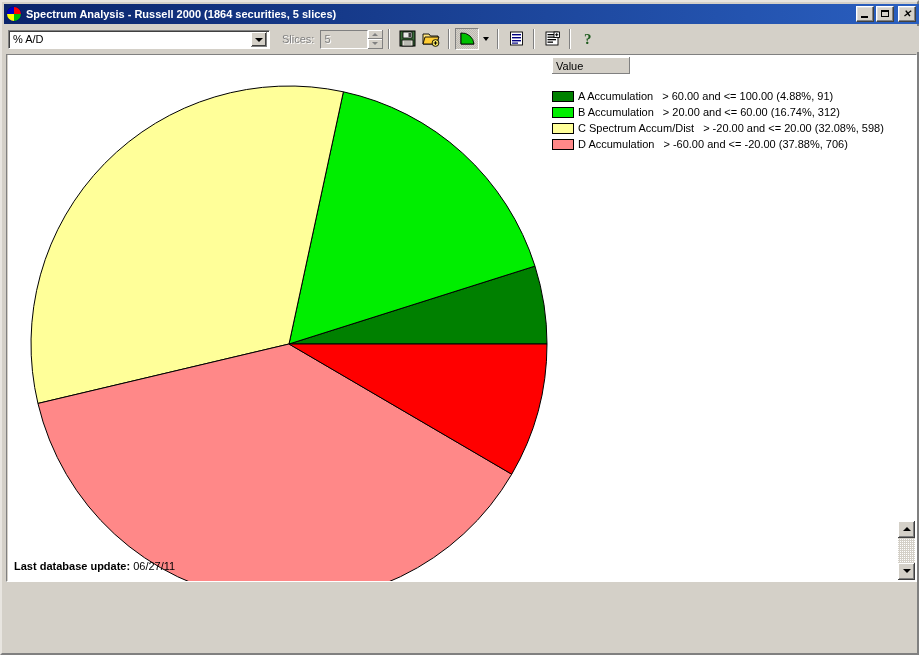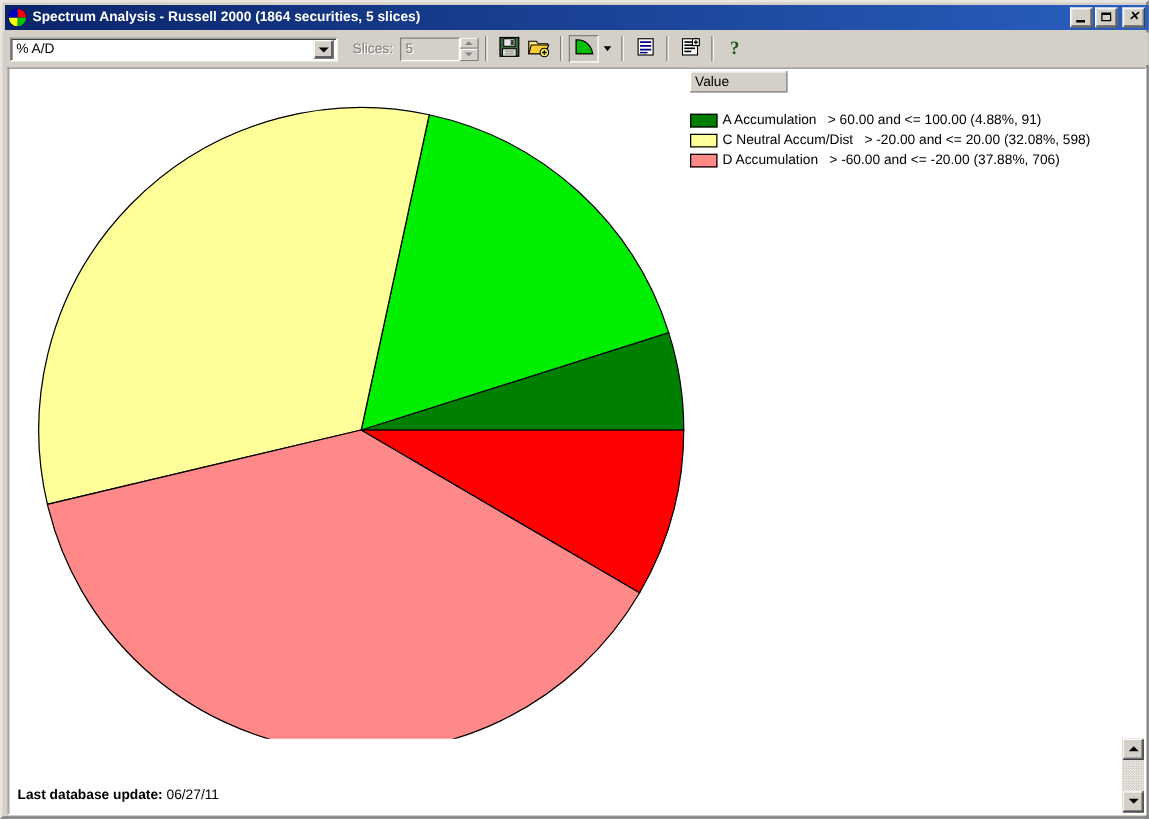--- a/index.html
+++ b/index.html
@@ -253,21 +253,21 @@
     border-left: 3px solid transparent;
     border-right: 3px solid transparent;
     border-top: 4px solid #000;
   }
 
   
   .client {
     position: absolute;
     left: 4px; top: 52px;
     width: 911px;
-    height: 598px;
+    height: 528px;
     background: #ffffff;
     border: 1px solid;
     border-top-color: #808080;
     border-left-color: #808080;
     border-right-color: #ffffff;
     border-bottom-color: #ffffff;
     box-sizing: border-box;
     overflow: hidden;
   }
   .client-inner {
@@ -543,22 +543,27 @@
         <div class="legend-header">
           <div class="lh-cell lh-value">Value</div>
         </div>
         <div class="legend-rows" id="legend-rows">
             <div class="legend-row">
               <span class="swatch" style="background: rgb(0, 128, 0);"></span>
               <span class="lg-label">A Accumulation</span>
               <span class="lg-range">&gt; 60.00 and &lt;= 100.00 (4.88%, 91)</span>
             </div>
             <div class="legend-row">
+              <span class="swatch" style="background: rgb(0, 238, 0);"></span>
+              <span class="lg-label">B Accumulation</span>
+              <span class="lg-range">&gt; 20.00 and &lt;= 60.00 (16.74%, 312)</span>
+            </div>
+            <div class="legend-row">
               <span class="swatch" style="background: rgb(255, 255, 153);"></span>
-              <span class="lg-label">C Neutral Accum/Dist</span>
+              <span class="lg-label">C Spectrum Accum/Dist</span>
               <span class="lg-range">&gt; -20.00 and &lt;= 20.00 (32.08%, 598)</span>
             </div>
             <div class="legend-row">
               <span class="swatch" style="background: rgb(255, 136, 136);"></span>
               <span class="lg-label">D Accumulation</span>
               <span class="lg-range">&gt; -60.00 and &lt;= -20.00 (37.88%, 706)</span>
             </div>
           </div>
       </div>
 

